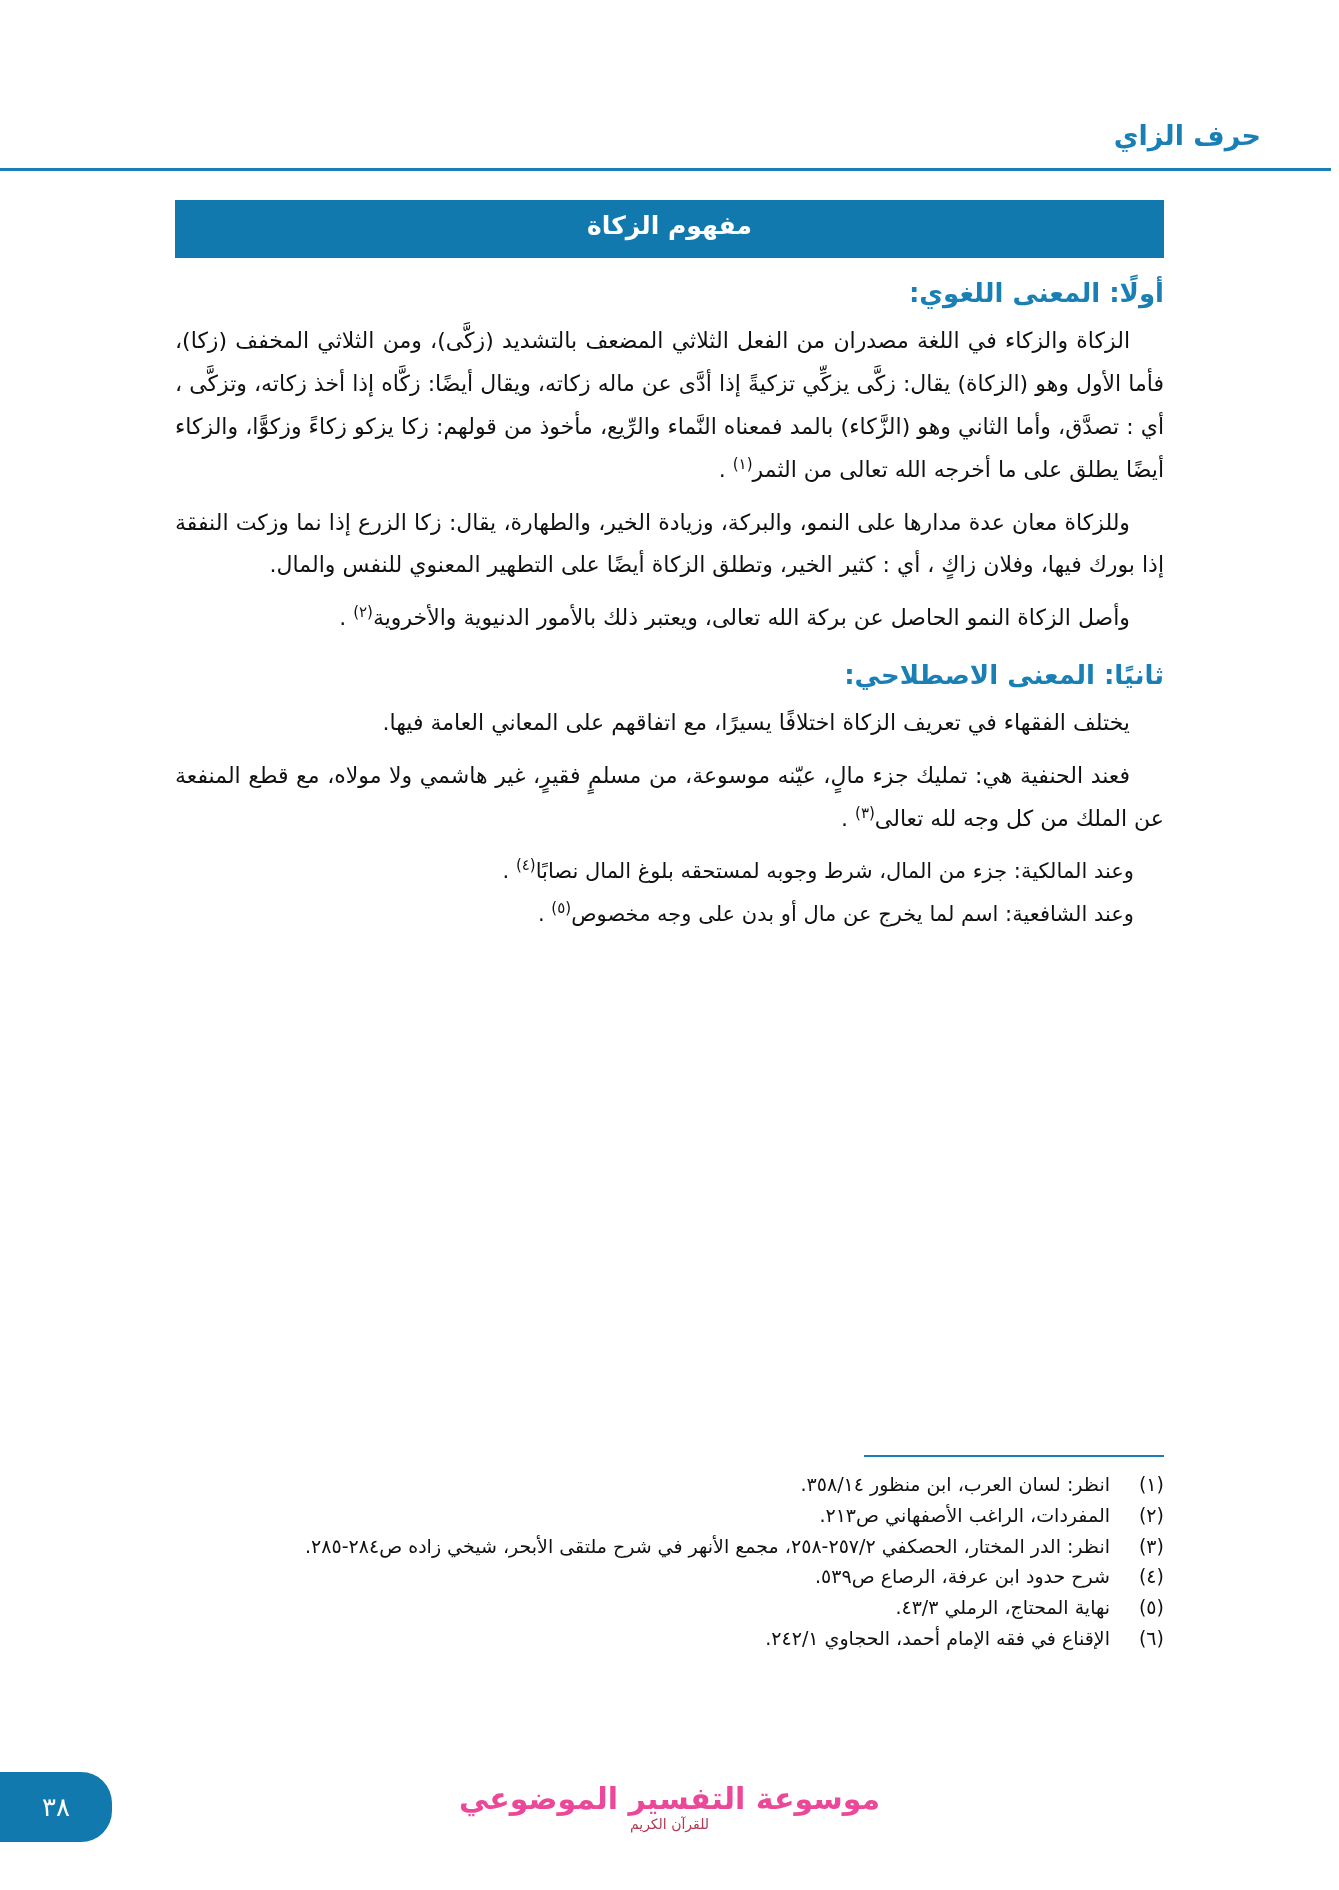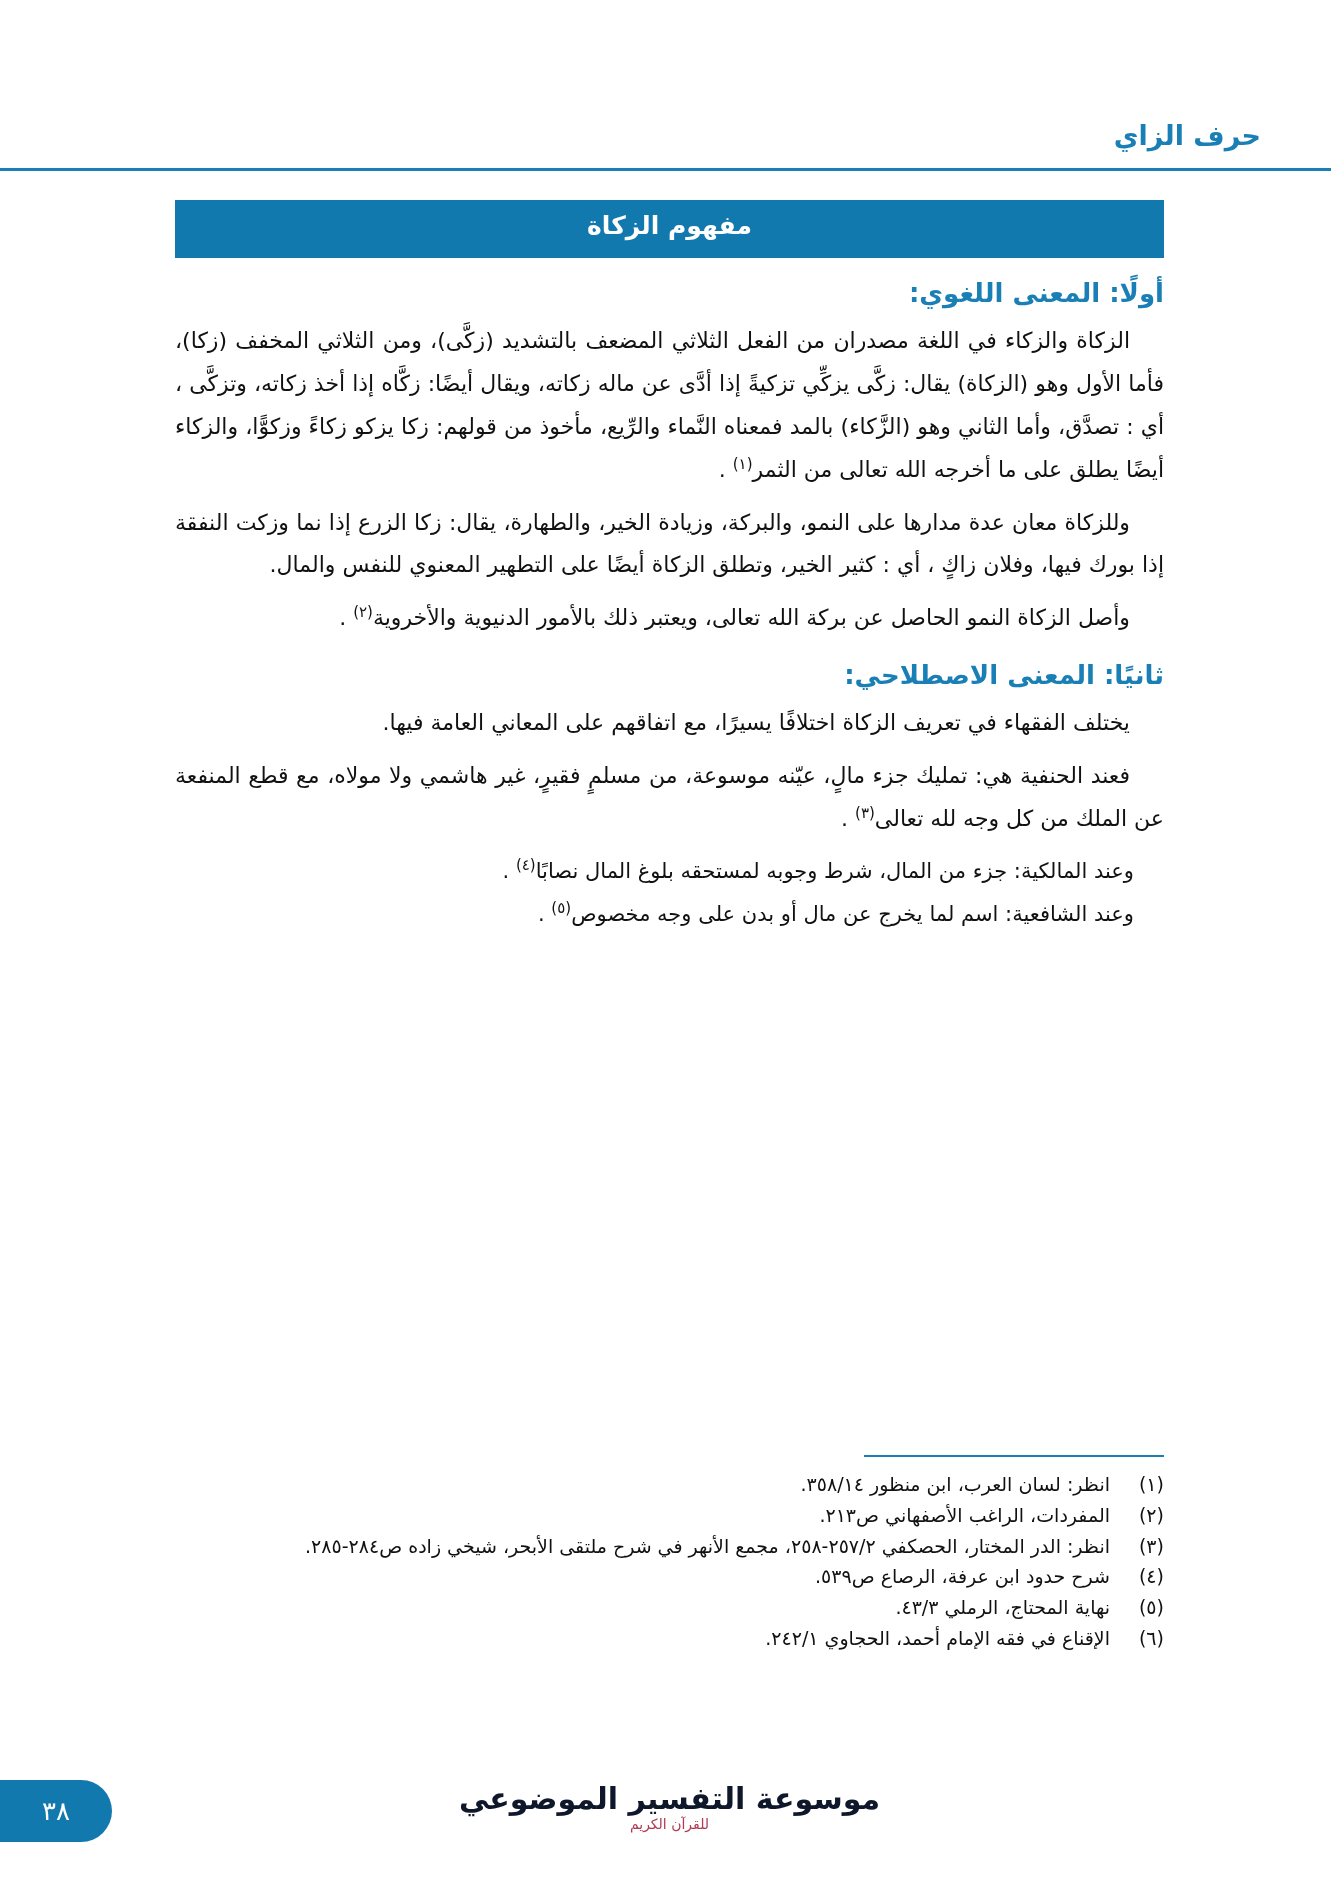--- a/index.html
+++ b/index.html
@@ -139,36 +139,36 @@
   .footer-logo {
     position: absolute;
     bottom: 58px;
     right: 0;
     left: 0;
     text-align: center;
   }
   .logo-main {
     font-size: 30px;
     font-weight: bold;
-    color: #0f172a;
+    color: #ec4899;
     letter-spacing: -2px;
     line-height: 1.05;
   }
   .logo-sub {
     font-size: 14px;
     color: #b03a52;
     letter-spacing: -0.5px;
     margin-top: 2px;
   }
   .page-number-badge {
     position: absolute;
     bottom: 48px;
     left: 0;
     width: 112px;
-    height: 62px;
+    height: 70px;
     background: #1279ae;
     border-top-left-radius: 0;
     border-bottom-left-radius: 0;
     border-top-right-radius: 31px;
     border-bottom-right-radius: 31px;
     color: #ffffff;
     font-size: 26px;
     display: flex;
     align-items: center;
     justify-content: center;

